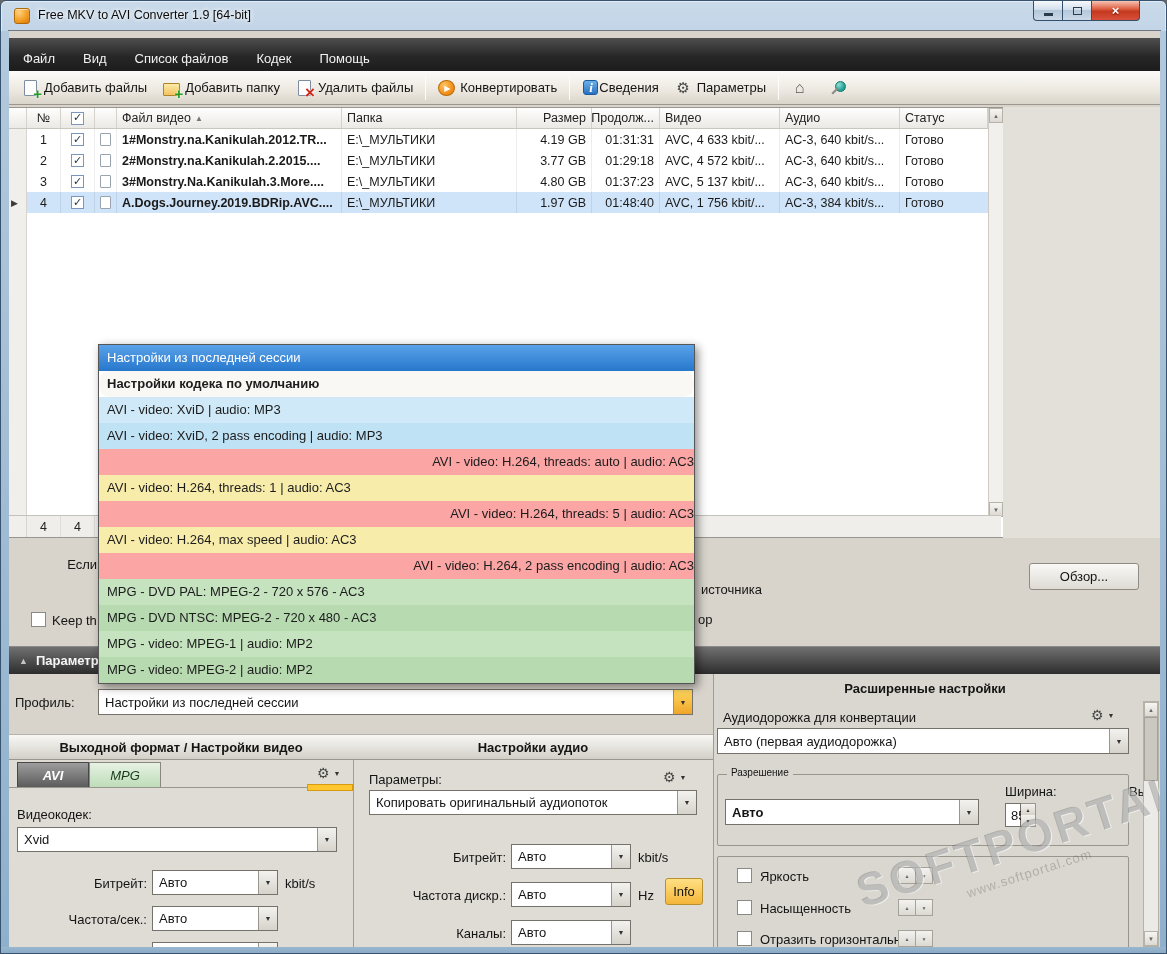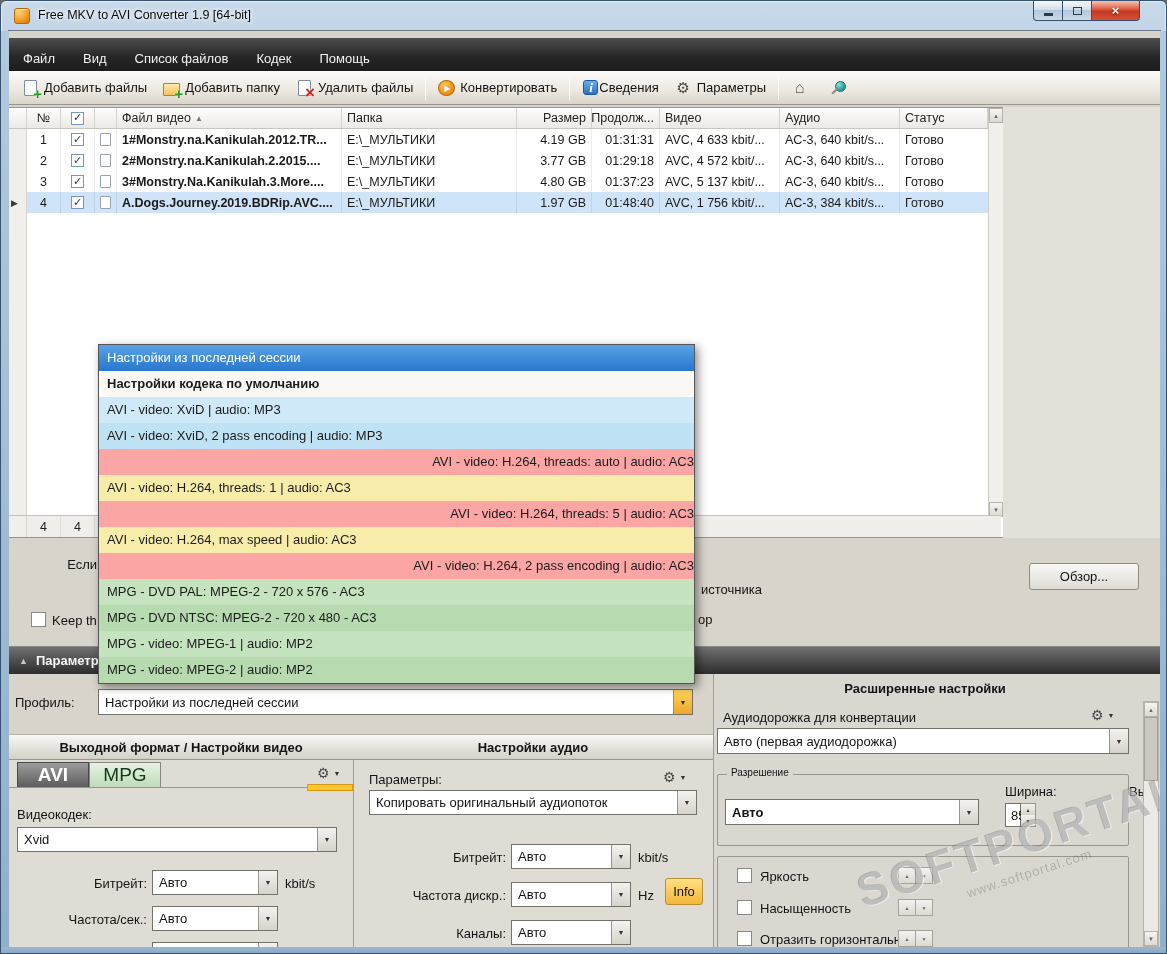--- a/index.html
+++ b/index.html
@@ -96,21 +96,21 @@
 .spin .sarr{width:15px;height:24px;display:flex;flex-direction:column;border:1px solid #99968e;border-left:none;}
 .spin .sarr span{flex:1;display:flex;align-items:center;justify-content:center;font-size:5px;color:#333;background:linear-gradient(#f3f2ef,#d6d3cb);}
 .mini{position:absolute;display:flex;width:34px;height:17px;z-index:3;}
 .mini span{flex:1;border:1px solid #a5a29a;background:linear-gradient(#f3f2ef,#dcd9d2);font-size:5px;color:#666;display:flex;align-items:center;justify-content:center;margin-left:-1px;}
 
 .empty-right{position:absolute;left:1002px;top:106px;width:157px;height:431px;background:#e3e0da;z-index:1;}
 .dbar{position:absolute;left:8px;top:645px;width:1151px;height:28px;background:linear-gradient(#707070,#2d2d2d);display:flex;align-items:center;color:#f5f5f5;font-size:13px;font-weight:bold;z-index:4;border-top:1px solid #8a8a8a;}
 .dbar .arrow{font-size:9px;color:#c4c4c4;margin:0 8px 0 10px;}
 .panel{position:absolute;background:#dfdcd5;z-index:2;}
 .phead{position:absolute;height:26px;display:flex;align-items:center;justify-content:center;font-size:13px;font-weight:bold;color:#141414;background:linear-gradient(#f8f7f4,#d3d0c8);border-top:1px solid #b5b2aa;border-bottom:1px solid #9a968e;z-index:3;}
-.tab{position:absolute;width:72px;height:25px;display:flex;align-items:center;justify-content:center;font-size:19px;border:1px solid #8a877f;border-bottom:none;z-index:3;}
+.tab{position:absolute;width:72px;height:25px;display:flex;align-items:center;justify-content:center;font-size:13px;border:1px solid #8a877f;border-bottom:none;z-index:3;font-style:italic;}
 .tab.active{background:linear-gradient(#9d9d9d,#5c5c5c);color:#fff;font-weight:bold;border-color:#484848;}
 .tab.mpg{background:linear-gradient(#e6f2e3,#bedcb9);color:#16391a;}
 .tabline{position:absolute;left:8px;top:786px;width:344px;height:1px;background:#9a978f;z-index:2;}
 .amberstrip{position:absolute;left:306px;top:783px;width:46px;height:7px;background:#ffc630;border:1px solid #d89a10;z-index:3;}
 
 .popup{position:absolute;left:97px;top:343px;width:597px;background:#fff;border:1px solid #565656;box-shadow:3px 3px 9px rgba(0,0,0,.45);z-index:100;}
 .pitem{height:26px;line-height:26px;padding-left:8px;font-size:13px;color:#1c1c1c;white-space:nowrap;overflow:hidden;}
 .pi-sel{background:linear-gradient(#5aa2e8,#2677cd);color:#fff;}
 .pi-def{background:#faf8f4;font-weight:bold;border-radius:11px;}
 .pi-avi-a{background:#cfe9f8;}.pi-avi-b{background:#c0e2f5;}

